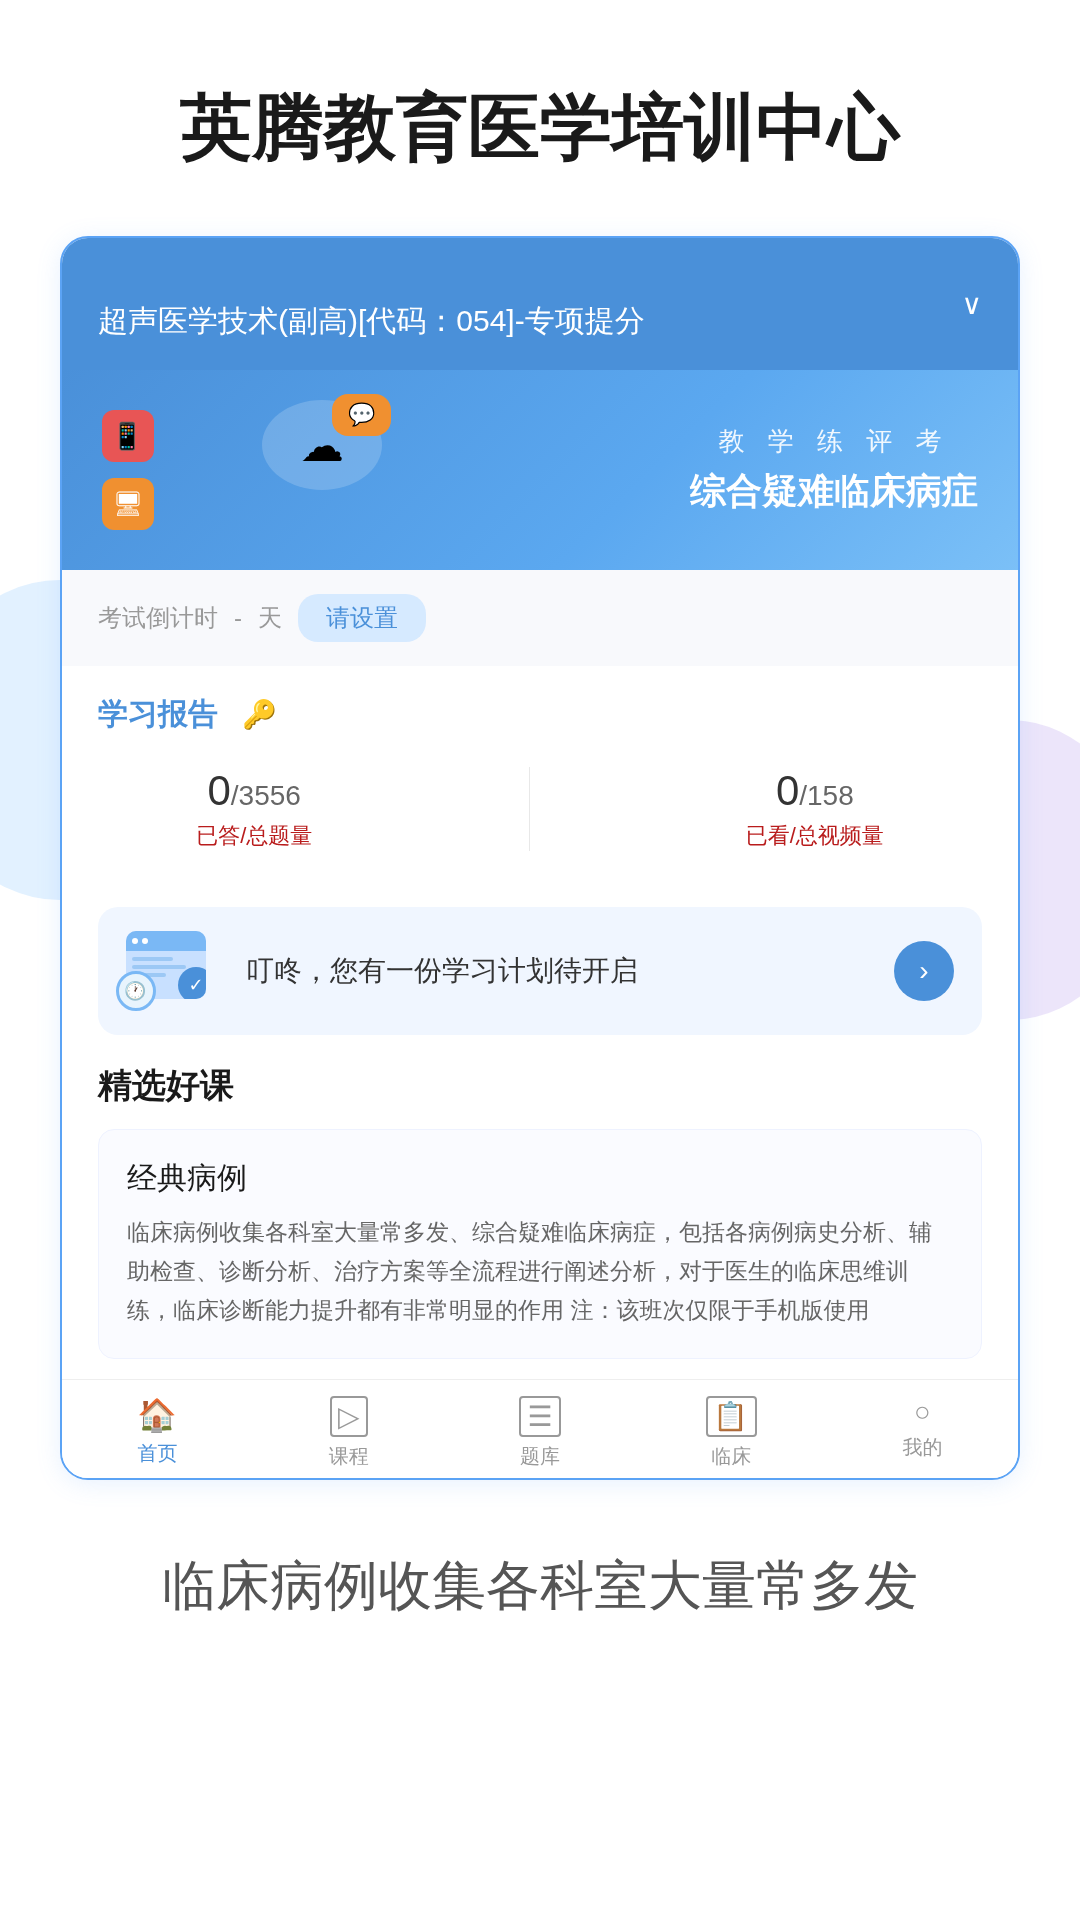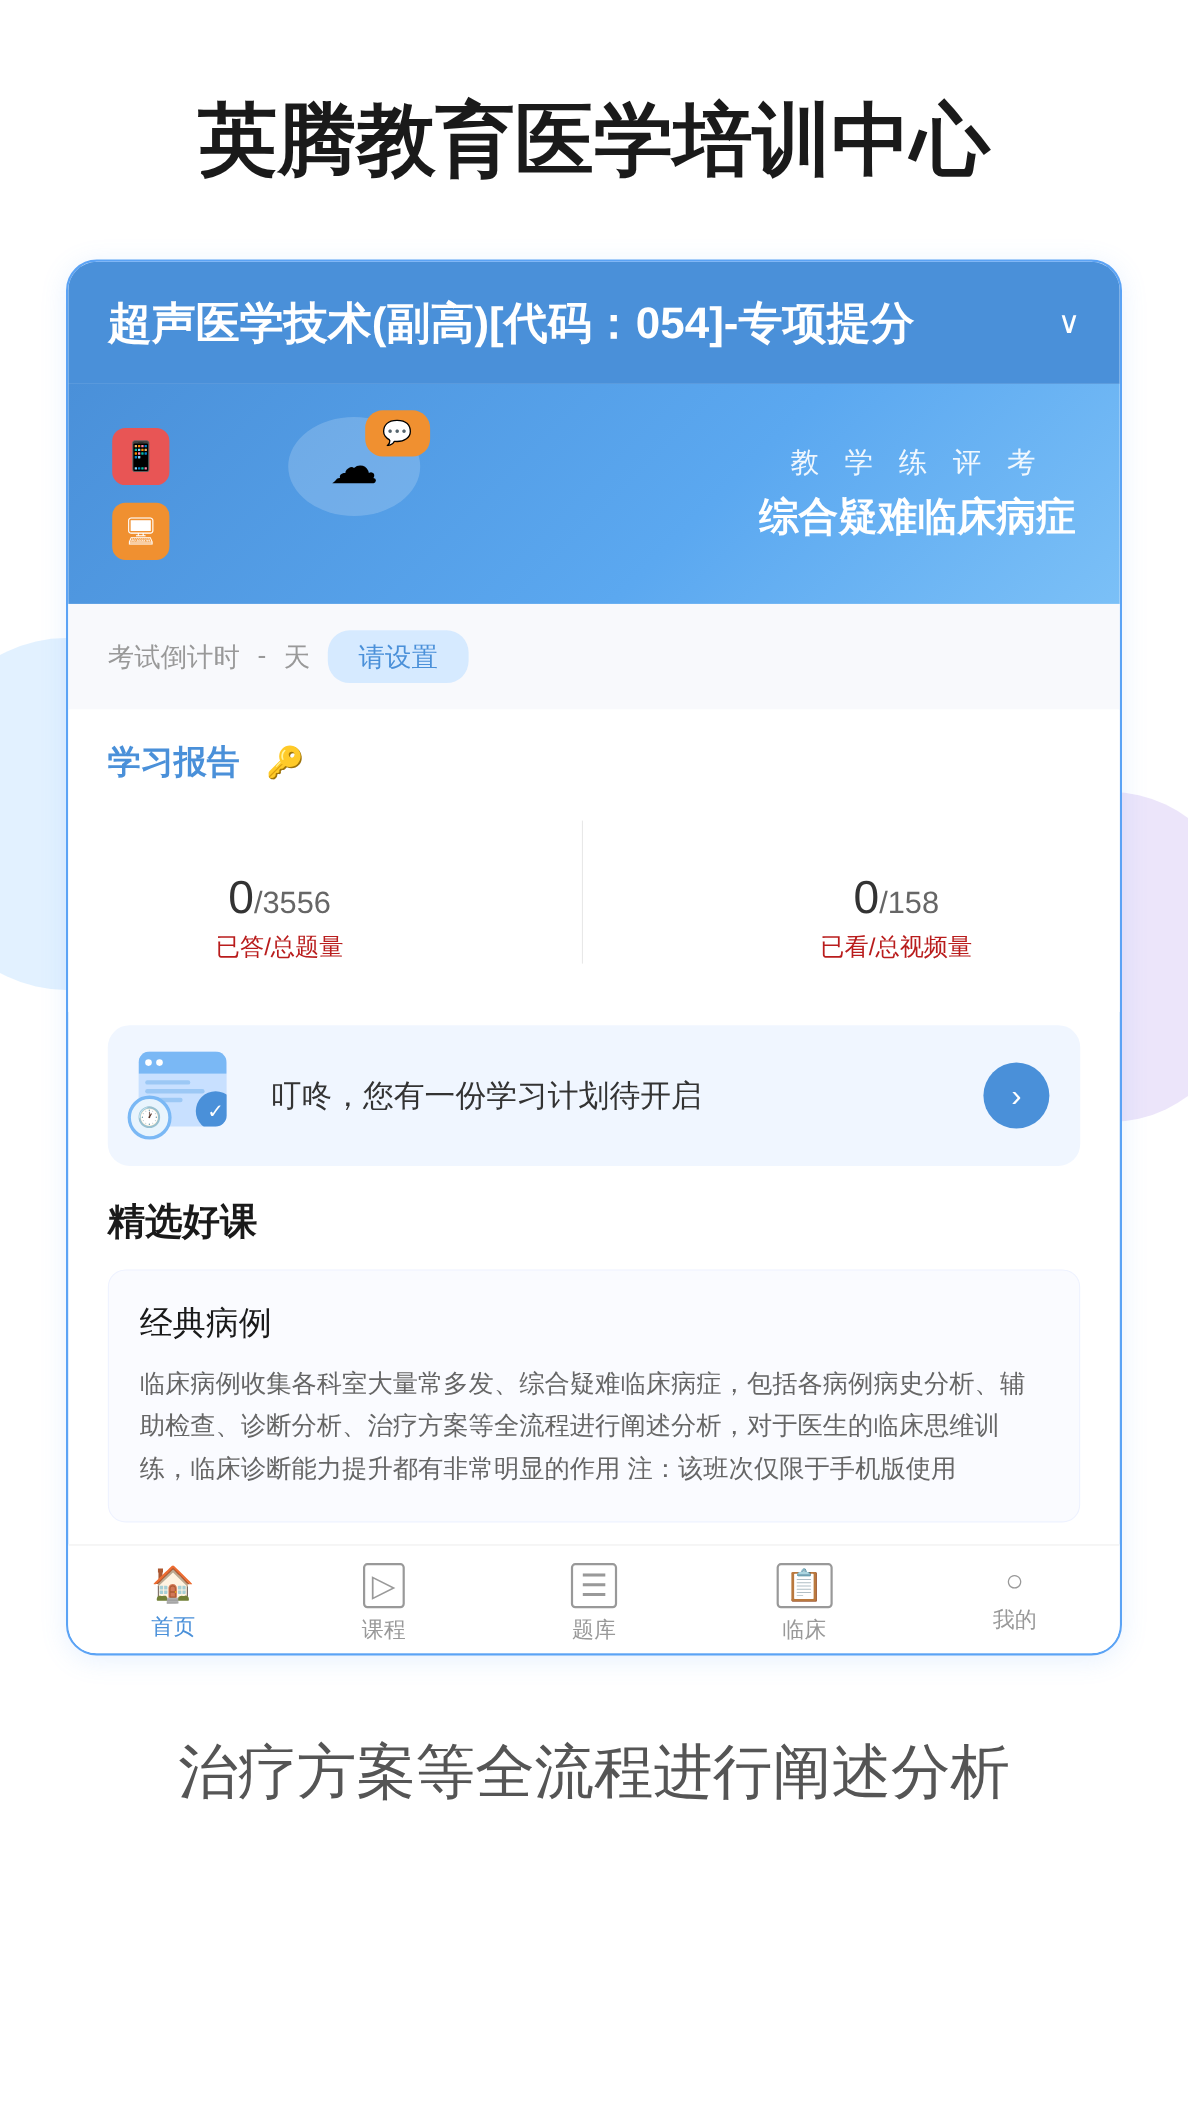--- a/index.html
+++ b/index.html
@@ -59,23 +59,24 @@
     
     .app-header {
       background: #4a90d9;
       padding: 28px 36px;
       display: flex;
       align-items: center;
       justify-content: space-between;
     }
     .app-header-title {
       color: #ffffff;
-      font-size: 40px;
-      font-weight: 700;
+      font-size: 30px;
+      font-weight: 400;
       flex: 1;
+      margin-top: 35px;
     }
     .app-header-chevron {
       color: #ffffff;
       font-size: 28px;
       margin-left: 12px;
     }
 
     
     .banner {
       background: linear-gradient(135deg, #4a90d9 0%, #5ba8f0 60%, #7bc0f7 100%);
@@ -171,21 +172,20 @@
       font-size: 28px;
       color: #aaa;
     }
     .report-stats {
       display: flex;
       justify-content: space-around;
       padding: 8px 0 16px;
     }
     .stat-item {
       text-align: center;
-      margin-top: 46px;
     }
     .stat-number {
       font-size: 42px;
       font-weight: 300;
       color: #333;
     }
     .stat-number span.total {
       font-size: 28px;
       color: #666;
     }
@@ -471,13 +471,13 @@
       <span class="nav-label">临床</span>
     </div>
     <div class="nav-item">
       <span class="nav-icon" style="font-size:28px;">○</span>
       <span class="nav-label">我的</span>
     </div>
   </div>
 
 </div>
 
-<div class="bottom-tagline">治疗方案等全流程进行阐述分析</div>
+<div class="bottom-tagline">临床病例收集各科室大量常多发</div>
 
 </body></html>

